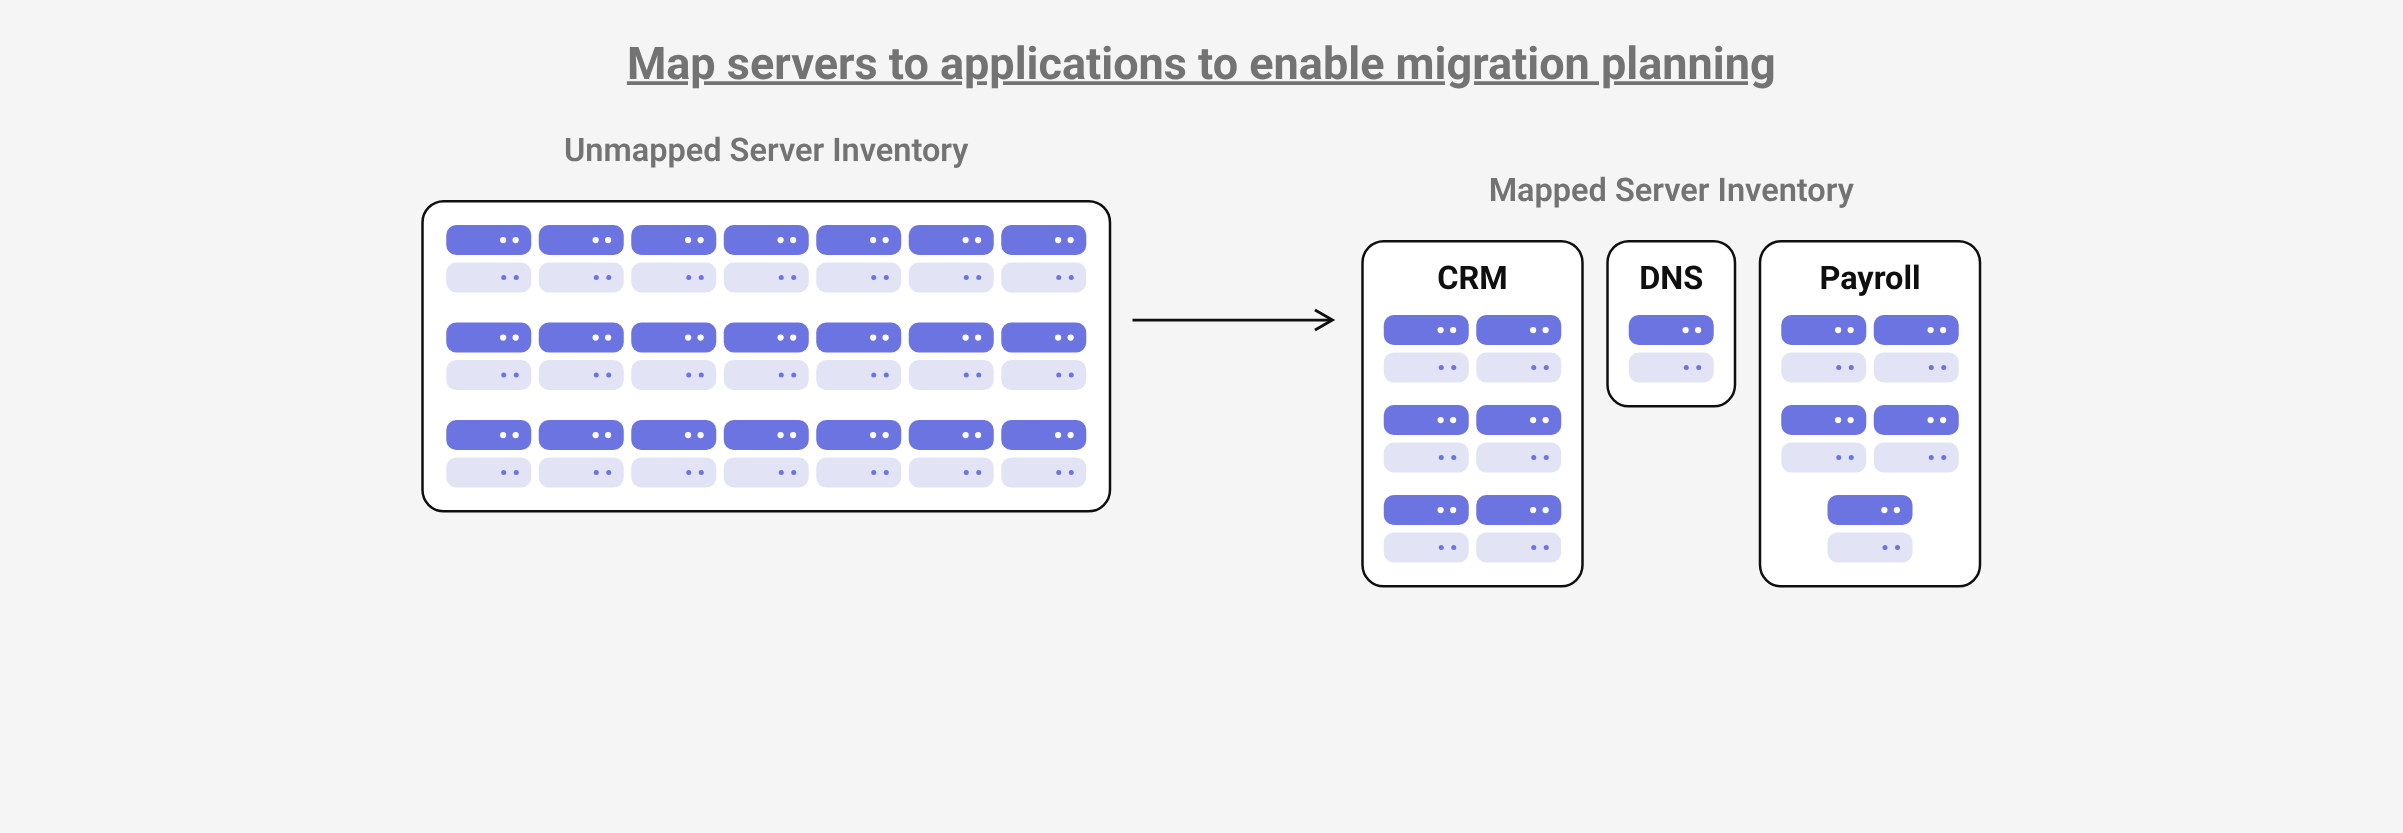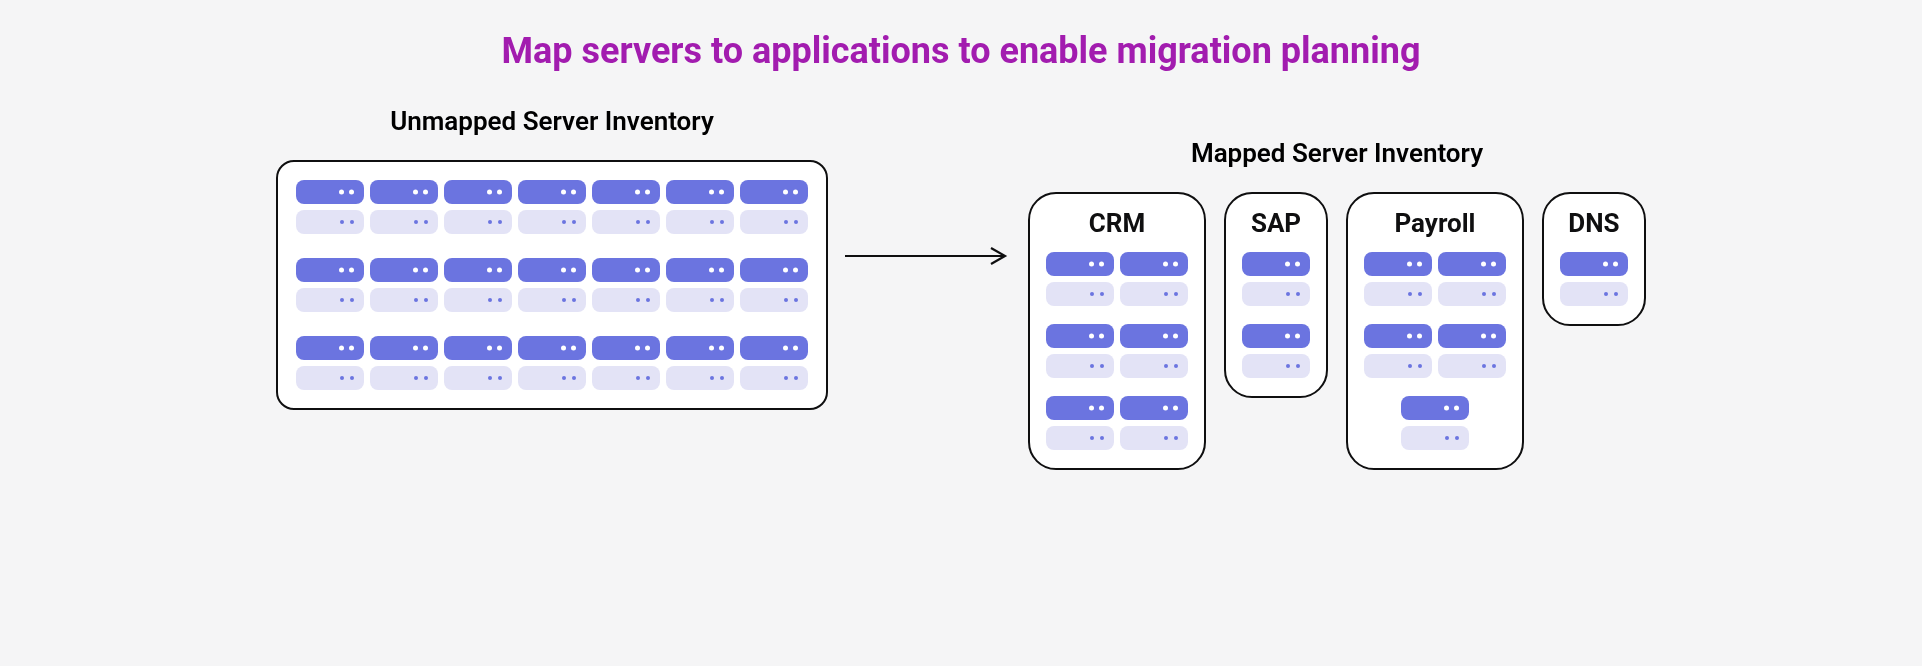--- a/index.html
+++ b/index.html
@@ -7,34 +7,35 @@
     font-family: -apple-system, BlinkMacSystemFont, "Segoe UI", Roboto, Helvetica, Arial, sans-serif;
     background: #f5f5f6;
     width: 1922px;
     height: 666px;
     padding: 30px 48px 60px 48px;
   }
   .title {
     text-align: center;
     font-size: 36px;
     font-weight: 700;
-    color: #a21caf;
+    color: #737373;
     margin-bottom: 34px;
+    text-decoration: underline;
   }
   .columns {
     display: flex;
     align-items: flex-start;
     justify-content: center;
   }
   .col-left { display:flex; flex-direction:column; align-items:center; }
   .col-right { display:flex; flex-direction:column; align-items:center;margin-top:32px; }
   .sub-title {
     font-size: 26px;
     font-weight: 600;
-    color: #000000;
+    color: #737373;
     text-align: center;
     margin-bottom: 20px;
     height: 34px;
   }
   .panel {
     background: #fff;
     border: 2px solid #0f0f10;
     border-radius: 18px;
     padding: 18px 18px;
   }
@@ -73,21 +74,21 @@
     width: 200px;
     padding-top: 140px;
   }
   .arrow-svg { width: 170px; height: 20px; }
 
   
   .mapped-row { display:flex; gap:18px; align-items:flex-start; }
   .group-panel {
     background:#fff;
     border:2px solid #0f0f10;
-    border-radius:28px;
+    border-radius:18px;
     padding:14px 16px 18px 16px;
     display:flex; flex-direction:column; align-items:center;
   }
   .group-label {
     font-size:26px;
     font-weight:700;
     color:#0f0f10;
     margin-bottom:14px;
   }
   .group-grid {
@@ -232,26 +233,22 @@
               <div class="server-top"></div>
               <div class="server-bot"></div>
             </div>
             <div class="server-stack">
               <div class="server-top"></div>
               <div class="server-bot"></div>
             </div>
           </div>
         </div>
         <div class="group-panel">
-          <div class="group-label">SAP</div>
+          <div class="group-label">DNS</div>
           <div class="group-grid cols-1">
-            <div class="server-stack">
-              <div class="server-top"></div>
-              <div class="server-bot"></div>
-            </div>
             <div class="server-stack">
               <div class="server-top"></div>
               <div class="server-bot"></div>
             </div>
           </div>
         </div>
         <div class="group-panel">
           <div class="group-label">Payroll</div>
           <div class="group-grid cols-2">
             <div class="server-stack">
@@ -271,25 +268,16 @@
               <div class="server-bot"></div>
             </div>
           </div>
           <div class="group-grid cols-1 payroll-extra">
             <div class="server-stack">
               <div class="server-top"></div>
               <div class="server-bot"></div>
             </div>
           </div>
         </div>
-        <div class="group-panel">
-          <div class="group-label">DNS</div>
-          <div class="group-grid cols-1">
-            <div class="server-stack">
-              <div class="server-top"></div>
-              <div class="server-bot"></div>
-            </div>
-          </div>
-        </div>
       </div>
   </div>
 
 </div>
 
 </body></html>

